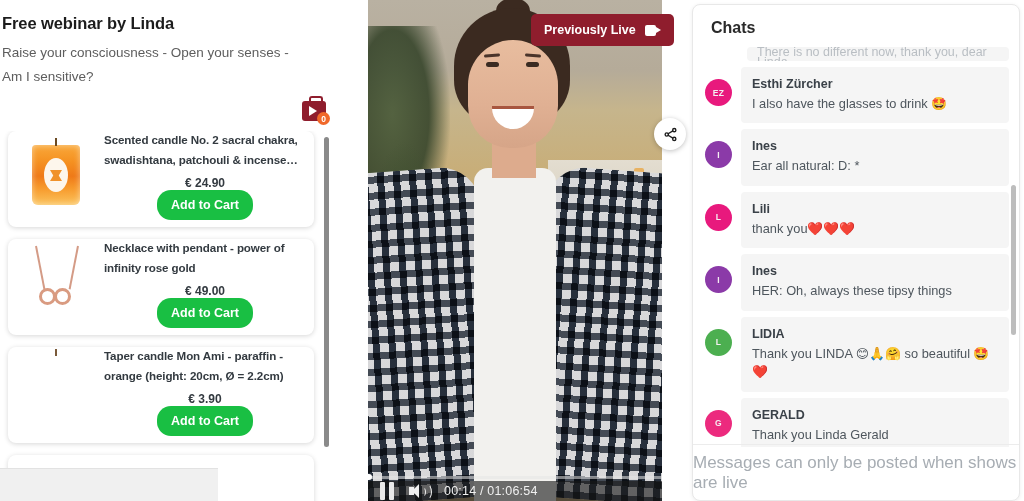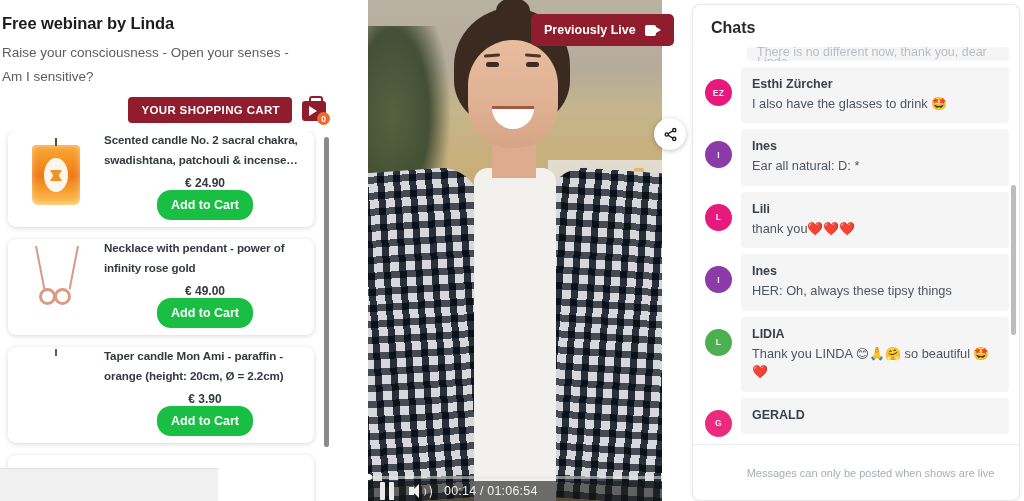--- a/index.html
+++ b/index.html
@@ -318,34 +318,33 @@
   .msg-text{font-size:12.8px;color:#4e565d;line-height:1.45;margin-top:2px;word-wrap:break-word;}
   .chat-scrollbar{
     position:absolute;right:3px;top:180px;width:5px;height:150px;
     background:#bdbdbd;border-radius:3px;cursor:pointer;
   }
   .chat-footer{
     position:absolute;left:0;right:0;bottom:0;height:55px;
     border-top:1px solid #ececec;display:flex;align-items:center;
     justify-content:center;
   }
-  .chat-footer-text{font-size:11px;color:#a7adb3;margin-left:29px;}
+  .chat-footer-text{font-size:17px;color:#a7adb3;}
 </style>
 </head>
 <body>
 
 <div class="page">
 
   <div class="left-col">
 
     <div class="webinar-title">Free webinar by Linda</div>
     <div class="webinar-sub">Raise your consciousness - Open your senses - Am I sensitive?</div>
 
     <div class="cart-row">
-      <button class="cart-btn">YOUR SHOPPING CART</button>
       <div class="cart-icon-wrap">
         <div class="cart-handle"></div>
         <div class="cart-bag"></div>
         <div class="cart-play"></div>
         <div class="cart-badge">0</div>
       </div>
     </div>
 
     <div class="products-scroll">
 
@@ -508,20 +507,21 @@
               <div class="avatar" style="background: rgb(76, 175, 80);">L</div>
               <div class="bubble">
                 <div class="msg-user">LIDIA</div>
                 <div class="msg-text">Thank you LINDA 😊🙏🤗 so beautiful 🤩❤️</div>
               </div>
             </div>
             <div class="chat-msg">
               <div class="avatar" style="background: rgb(236, 42, 126);">G</div>
               <div class="bubble">
                 <div class="msg-user">GERALD</div>
+                <div class="msg-text">Thank you Linda Gerald</div>
               </div>
             </div>
           </div>
       </div>
 
       <div class="chat-scrollbar"></div>
 
       <div class="chat-footer">
         <div class="chat-footer-text">Messages can only be posted when shows are live</div>
       </div>

